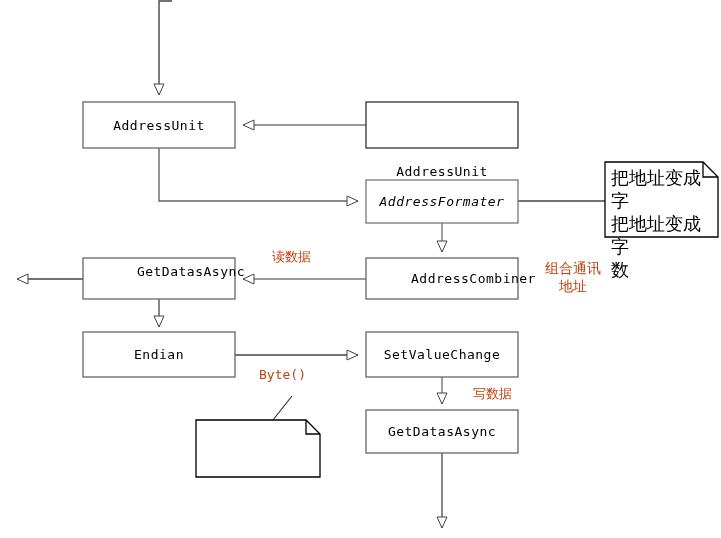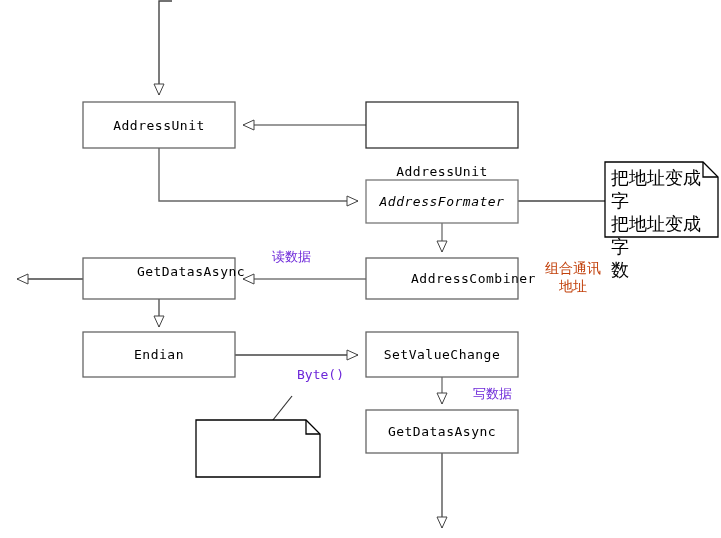--- a/index.html
+++ b/index.html
@@ -31,21 +31,21 @@
     font-size: 13px;
     color: #000000;
     letter-spacing: 0.5px;
     white-space: nowrap;
     pointer-events: none;
   }
   .edge-label {
     position: absolute;
     font-family: "DejaVu Sans", "Liberation Sans", sans-serif;
     font-size: 13px;
-    color: #6d28d9;
+    color: #c2410c;
     white-space: nowrap;
   }
   .note-text {
     position: absolute;
     font-family: "DejaVu Sans", "Liberation Sans", sans-serif;
     font-size: 18px;
     line-height: 1.28;
     color: #000000;
   }
   .free-text {
@@ -139,21 +139,21 @@
   <div class="node-label" style="left:83px;  top:102px; width:152px; height:46px;">AddressUnit</div>
   <div class="node-label" style="left:366px; top:106px; width:152px; height:34px;margin-top:48px;">AddressUnit</div>
   <div class="node-label" style="left:366px; top:180px; width:152px; height:43px;font-style:italic;">AddressFormater</div>
   <div class="node-label" style="left:83px;  top:258px; width:152px; height:26px;margin-left:32px;">GetDatasAsync</div>
   <div class="node-label" style="left:382px; top:258px; width:183px; height:41px;">AddressCombiner</div>
   <div class="node-label" style="left:366px; top:332px; width:152px; height:45px;">SetValueChange</div>
   <div class="node-label" style="left:83px;  top:332px; width:152px; height:45px;">Endian</div>
   <div class="node-label" style="left:366px; top:410px; width:152px; height:43px;">GetDatasAsync</div>
 
   <div class="edge-label" style="left:272px; top:248px;">读数据</div>
-  <div class="edge-label" style="left:259px; top:367px; font-family:'DejaVu Sans Mono', monospace;margin-left:38px;">Byte()</div>
+  <div class="edge-label" style="left:259px; top:367px; font-family:'DejaVu Sans Mono', monospace;">Byte()</div>
   <div class="edge-label" style="left:473px; top:385px;">写数据</div>
 
   <div class="free-text" style="left:533px; top:260px; width:80px;">
     <div>组合通讯</div>
     <div>地址</div>
   </div>
 
   <div class="note-text" style="left:611px; top:166px; width:104px;">
     <div>把地址变成字</div>
     <div>把地址变成字</div>

